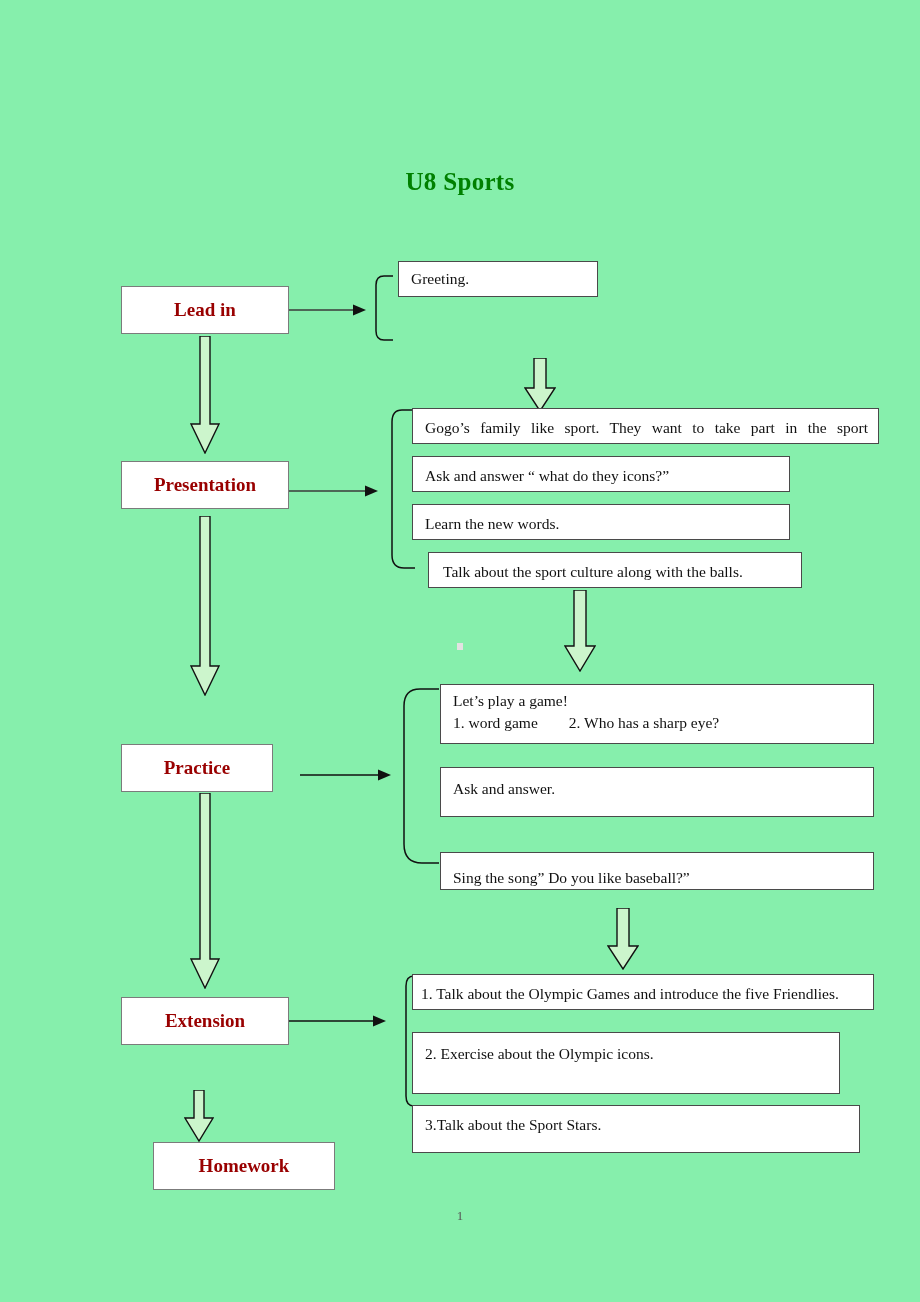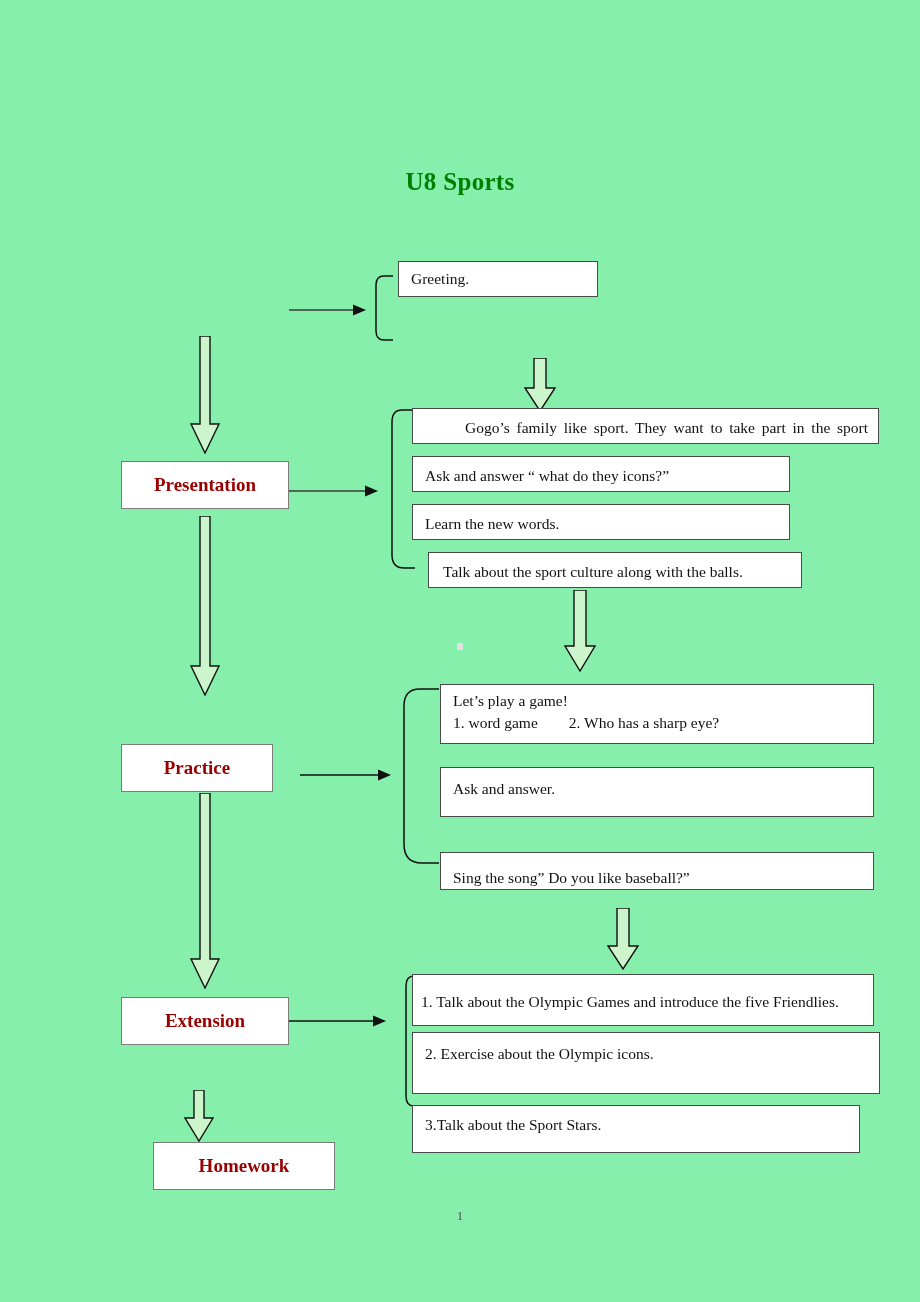--- a/index.html
+++ b/index.html
@@ -97,20 +97,23 @@
     color: #555555;
   }
 </style>
 </head>
 <body>
 
 <div id="page">
 
   <div class="doc-title">U8 Sports</div>
 
+  <div class="stage-box" style="left:121px; top:286px; width:168px; height:48px;">
+    <span class="stage-label">Lead in</span>
+  </div>
 
   <div class="stage-box" style="left:121px; top:461px; width:168px; height:48px;">
     <span class="stage-label">Presentation</span>
   </div>
 
   <div class="stage-box" style="left:121px; top:744px; width:152px; height:48px;">
     <span class="stage-label">Practice</span>
   </div>
 
   <div class="stage-box" style="left:121px; top:997px; width:168px; height:48px;">
@@ -214,21 +217,21 @@
       <path d="M23,4 L16,4 Q8,4 8,14 L8,124 Q8,134 16,134 L23,134" fill="none" stroke="#111111" stroke-width="1.5"></path>
     </svg>
   </div>
 
   <div class="content-box" style="left:398px; top:261px; width:200px; height:36px;">
     <span class="line">Greeting.</span>
   </div>
 
 
   <div class="content-box justify" style="left:412px; top:408px; width:467px; height:36px; padding-top:8px;">
-    <span class="line" style="white-space:normal;margin-left:40px;">Gogo’s family like sport. They want to take part in the sport</span>
+    <span class="line" style="white-space:normal;">Gogo’s family like sport. They want to take part in the sport</span>
   </div>
 
   <div class="content-box" style="left:412px; top:456px; width:378px; height:36px; padding-top:8px;">
     <span class="line">Ask and answer “ what do they icons?”</span>
   </div>
 
   <div class="content-box" style="left:412px; top:504px; width:378px; height:36px; padding-top:8px;">
     <span class="line">Learn the new words.</span>
   </div>
 
@@ -244,25 +247,25 @@
   </div>
 
   <div class="content-box" style="left:440px; top:767px; width:434px; height:50px; padding-top:10px;">
     <span class="line">Ask and answer.</span>
   </div>
 
   <div class="content-box" style="left:440px; top:852px; width:434px; height:38px; padding-top:14px;">
     <span class="line">Sing the song” Do you like baseball?”</span>
   </div>
 
-  <div class="content-box" style="left:412px; top:974px; width:462px; height:52px; padding-top:16px; padding-left:8px;">
+  <div class="content-box" style="left:412px; top:974px; width:462px; height:36px; padding-top:8px; padding-left:8px;">
     <span class="line">1. Talk about the Olympic Games and introduce the five Friendlies.</span>
   </div>
 
-  <div class="content-box" style="left:412px; top:1032px; width:468px; height:62px; padding-top:10px;">
+  <div class="content-box" style="left:412px; top:1032px; width:428px; height:62px; padding-top:10px;">
     <span class="line">2. Exercise about the Olympic icons.</span>
   </div>
 
   <div class="content-box" style="left:412px; top:1105px; width:448px; height:48px; padding-top:8px;">
     <span class="line">3.Talk about the Sport Stars.</span>
   </div>
 
   <div class="page-number">1</div>
 
 </div>

